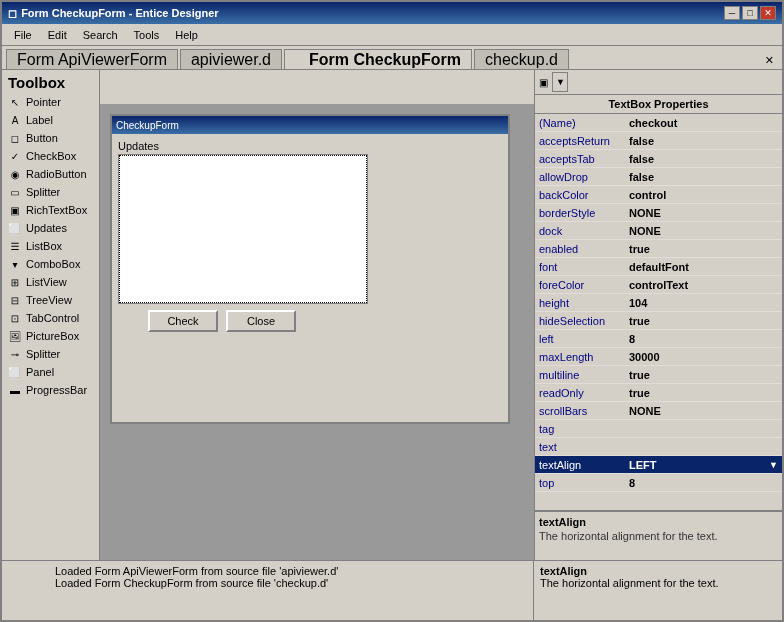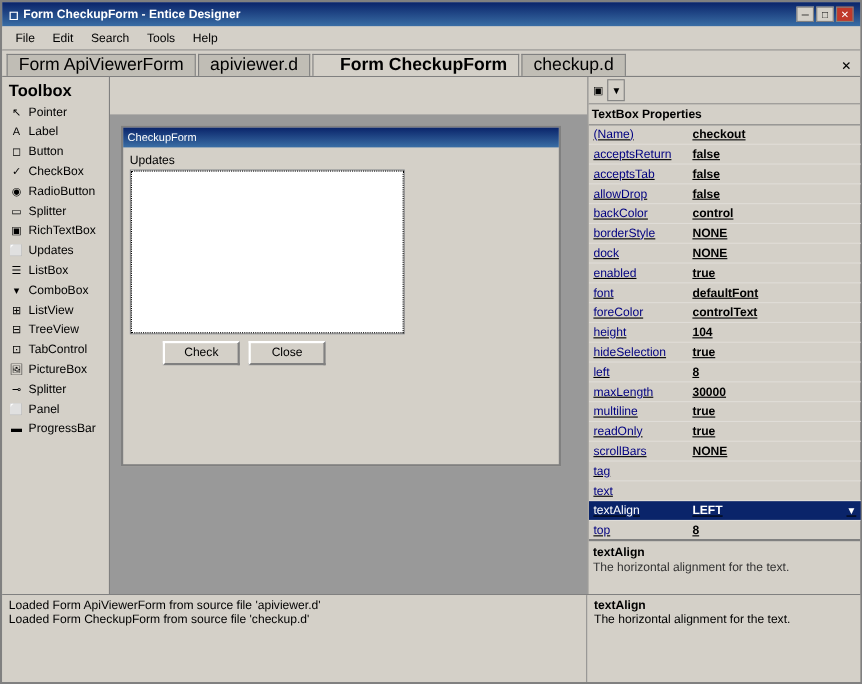--- a/index.html
+++ b/index.html
@@ -197,21 +197,21 @@
     }
     .props-dropdown-arrow {
       width: 16px; height: 20px;
       border: 1px solid #808080;
       background: #d4d0c8;
       display: flex; align-items: center; justify-content: center;
       font-size: 9px;
       cursor: pointer;
     }
     .props-title {
-      text-align: left;
+      text-align: center;
       font-weight: bold;
       font-size: 11px;
       padding: 3px;
       background: #d4d0c8;
       border-bottom: 1px solid #808080;
     }
     .props-row {
       display: flex;
       height: 18px;
       align-items: center;
@@ -259,23 +259,24 @@
       color: #000;
     }
     .props-desc-text {
       font-size: 11px;
       color: #333;
       margin-top: 2px;
     }
 
     
     .status-bar {
-      height: 80px;
+      height: 60px;
       border-top: 1px solid #808080;
       display: flex;
+      padding-left: 47px;
     }
     .status-left {
       flex: 1;
       padding: 4px 6px;
       font-size: 11px;
       color: #000;
       background: #d4d0c8;
       border-right: 1px solid #808080;
       overflow: auto;
     }
@@ -295,21 +296,20 @@
 
     
     ::-webkit-scrollbar { width: 12px; height: 12px; }
     ::-webkit-scrollbar-track { background: #d4d0c8; }
     ::-webkit-scrollbar-thumb { background: #a0a0a0; border: 1px solid #808080; }
 
     .props-scroll-area {
       flex: 1;
       overflow-y: auto;
       overflow-x: hidden;
-      text-decoration: underline;
     }
 
     .tab-bar-x {
       margin-left: auto;
       font-size: 11px;
       cursor: pointer;
       padding: 2px 4px;
     }
   </style>
 </head>

